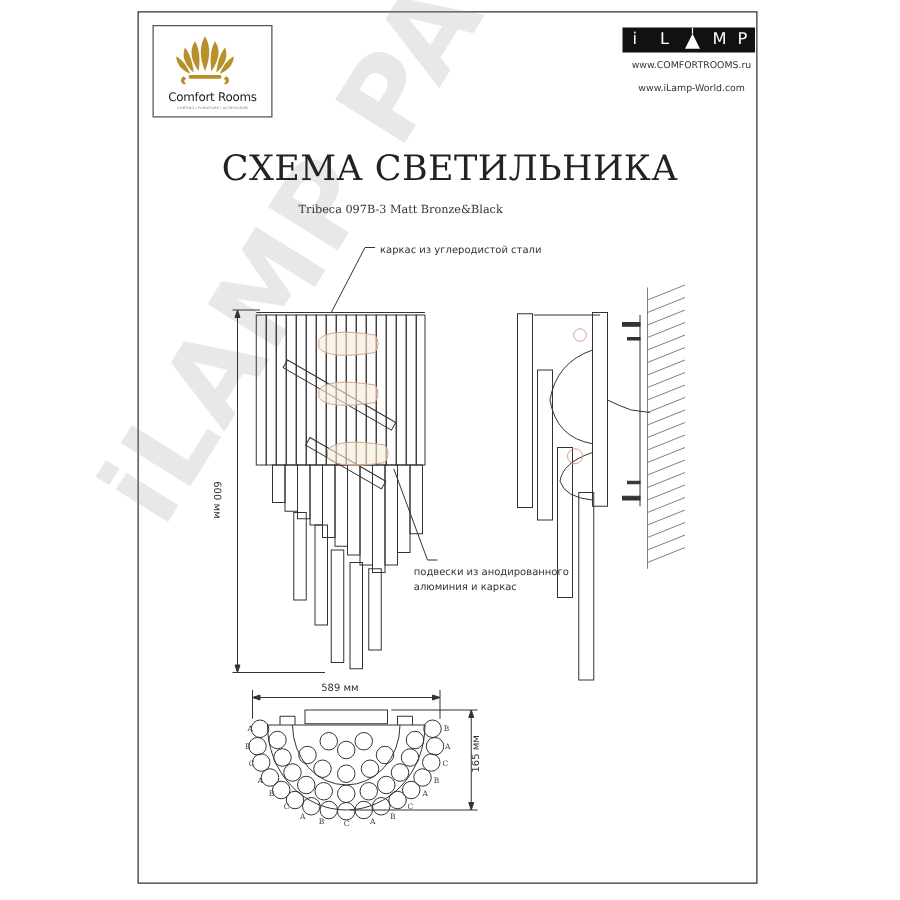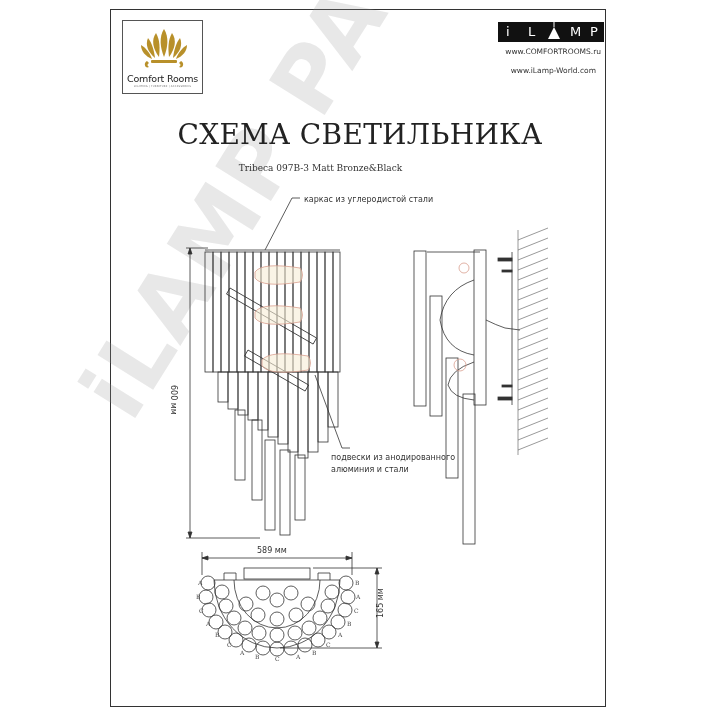--- a/index.html
+++ b/index.html
@@ -1,18 +1,18 @@
 <!DOCTYPE html>
 <html><head>
 <meta charset="utf-8">
 <style>
   html,body{margin:0;padding:0;background:#fff;}
   body{width:720px;height:720px;position:relative;overflow:hidden;font-family:"DejaVu Sans",sans-serif;}
   .frame{position:absolute;left:110px;top:9px;width:496px;height:698px;border:1.5px solid #333;box-sizing:border-box;}
-  .cr-logo{position:absolute;left:122px;top:20px;width:81px;height:74px;border:1px solid #555;background:#fff;box-sizing:border-box;}
+  .cr-logo{position:absolute;left:122px;top:20px;width:96px;height:74px;border:1px solid #555;background:#fff;box-sizing:border-box;}
   .cr-logo svg{position:absolute;left:14px;top:6px;}
   .cr-name{position:absolute;left:0;width:100%;top:52px;text-align:center;font-size:9.5px;color:#222;font-family:"DejaVu Sans",sans-serif;letter-spacing:-0.2px;}
   .cr-sub{position:absolute;left:0;width:100%;top:64px;text-align:center;font-size:2.6px;color:#777;letter-spacing:0.2px;}
   .ilamp{position:absolute;left:498px;top:22px;width:106px;height:20px;background:#111;color:#fff;}
   .ilamp span{position:absolute;top:2px;font-size:13px;font-family:"DejaVu Sans",sans-serif;}
   .url{position:absolute;right:119px;font-size:7.5px;color:#333;text-align:right;font-family:"DejaVu Sans",sans-serif;}
   .title{position:absolute;left:0;width:720px;top:118px;text-align:center;font-family:"DejaVu Serif",serif;font-size:28px;color:#222;letter-spacing:0.3px;}
   .subtitle{position:absolute;left:0;width:641px;top:163px;text-align:center;font-family:"DejaVu Serif",serif;font-size:9px;color:#333;}
   .note{position:absolute;font-size:8px;color:#333;line-height:12px;font-family:"DejaVu Sans",sans-serif;text-align:center;}
   .dim{position:absolute;font-size:8px;color:#333;font-family:"DejaVu Sans",sans-serif;}
@@ -56,21 +56,21 @@
   <span style="left:92px">P</span>
 </div>
 <div class="url" style="top:47px">www.COMFORTROOMS.ru</div>
 <div class="url" style="top:66px;right:124px">www.iLamp-World.com</div>
 
 <div class="title">СХЕМА СВЕТИЛЬНИКА</div>
 <div class="subtitle">Tribeca 097B-3 Matt Bronze&amp;Black</div>
 
 <div class="note" style="left:304px;top:194px">каркас из углеродистой стали</div>
 <div class="note" style="left:331px;top:452px">подвески из анодированного</div>
-<div class="note" style="left:331px;top:464px">алюминия и стали</div>
+<div class="note" style="left:331px;top:464px">алюминия и каркас</div>
 
 <div class="dim" style="left:178px;top:385px;transform:rotate(90deg);transform-origin:left top;">600 мм</div>
 <div class="dim" style="left:257px;top:546px">589 мм</div>
 <div class="dim" style="left:376px;top:618px;transform:rotate(-90deg);transform-origin:left top;">165 мм</div>
 
 <svg class="drw" width="720" height="720">
   <g stroke="#333" stroke-width="0.8" fill="none">
 
     <path d="M300 198 L292 198 L265 250"></path>
 

